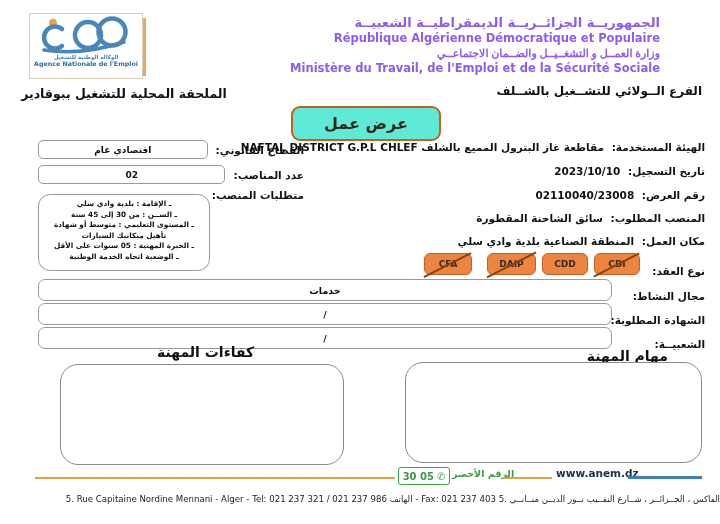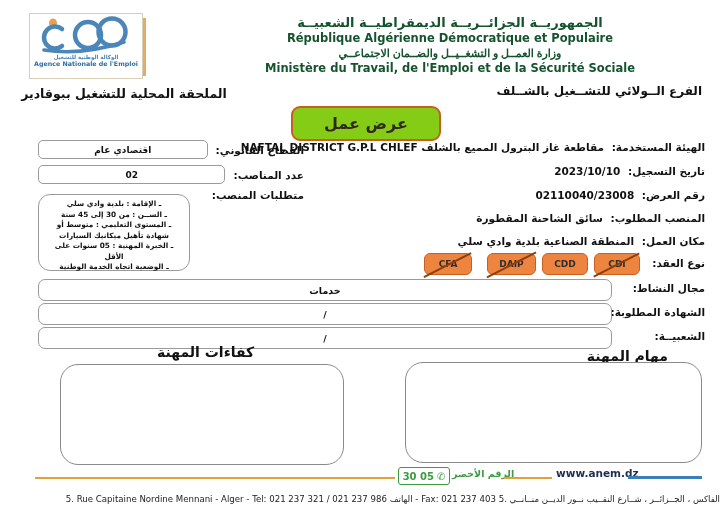--- a/index.html
+++ b/index.html
@@ -10,57 +10,57 @@
   
   .logo-box{position:absolute;left:29px;top:13px;width:112px;height:64px;
     border:1px solid #d9cfb4;background:#fff;text-align:center;}
   .logo-box svg{display:block;margin:2px auto 0;}
   .logo-ar{font-size:5.5px;color:#4a86b8;font-weight:bold;line-height:6px;direction:rtl;}
   .logo-fr{font-size:6.3px;color:#2e6da4;font-weight:bold;line-height:7px;}
   .vline{position:absolute;left:143px;top:18px;width:3px;height:58px;background:#e3aa6a;}
   .local-office{position:absolute;left:6px;top:86px;width:236px;text-align:center;
     font-size:12.5px;font-weight:bold;direction:rtl;}
   
-  .state-header{position:absolute;left:240px;top:14px;width:420px;text-align:center;color:#14532d;}
+  .state-header{position:absolute;left:240px;top:14px;width:420px;text-align:right;color:#8b5cf6;}
   .sh1{font-size:13px;font-weight:bold;direction:rtl;line-height:17px;}
   .sh2{font-size:11.5px;font-weight:bold;line-height:15px;}
   .sh3{font-size:11px;font-weight:bold;direction:rtl;line-height:15px;font-family:Liberation Serif, serif;}
   .sh4{font-size:11.5px;font-weight:bold;line-height:15px;}
   .branch{position:absolute;right:18px;top:84px;width:256px;
     font-size:12px;font-weight:bold;direction:rtl;}
   
   .banner{position:absolute;left:291px;top:106px;width:146px;height:31px;
-    background:#84cc16;border:2px solid #c85f1e;border-radius:9px;
+    background:#5eead4;border:2px solid #c85f1e;border-radius:9px;
     display:flex;align-items:center;justify-content:center;
     font-size:16px;font-weight:bold;color:#33261a;direction:rtl;}
   
   .rrow{position:absolute;right:15px;direction:rtl;white-space:nowrap;
     font-size:10.5px;font-weight:bold;color:#111;}
   .rrow .val{margin-right:4px;font-weight:bold;}
   
   .lrow{position:absolute;left:38px;width:266px;direction:rtl;display:flex;
     align-items:center;gap:8px;font-size:10.5px;font-weight:bold;}
   .fieldbox{flex:1;height:17px;border:1px solid #9a9a9a;border-radius:5px;
     display:flex;align-items:center;justify-content:center;
     font-size:9px;font-weight:bold;background:#fff;}
-  .req-box{position:absolute;left:38px;top:194px;width:152px;height:77px;
+  .req-box{position:absolute;left:38px;top:194px;width:172px;height:77px;
     border:1px solid #9a9a9a;border-radius:12px;background:#fff;
     direction:rtl;text-align:center;font-size:7.3px;font-weight:bold;
     line-height:10.5px;padding:4px 12px;box-sizing:border-box;}
   
   .ctype{position:absolute;top:253px;height:20px;background:#ed8540;
     border:1.5px solid #c85f1e;border-radius:6px;display:flex;align-items:center;
     justify-content:center;font-size:9px;font-weight:bold;color:#2e2e2e;}
   .ctype[data-crossed="true"]::after{content:"";position:absolute;left:-8%;right:-8%;
     top:48%;height:2px;background:#8f3e0e;transform:rotate(-27deg);}
   
   .bandbox{position:absolute;left:38px;width:572px;height:20px;border:1px solid #9a9a9a;
     border-radius:7px;background:#fff;display:flex;align-items:center;justify-content:center;
     font-size:9.5px;font-weight:bold;direction:rtl;}
-  .bandlbl{position:absolute;right:15px;direction:rtl;font-size:10.5px;font-weight:bold;white-space:nowrap;}
+  .bandlbl{position:absolute;right:15px;direction:rtl;font-size:10.5px;font-weight:bold;white-space:nowrap;margin-top:8px;}
   .seclbl{position:absolute;direction:rtl;font-size:14px;font-weight:bold;white-space:nowrap;}
   .bigbox{position:absolute;border:1px solid #8a8a8a;border-radius:18px;background:#fff;}
   
   .hline{position:absolute;height:2px;background:#e2a23b;}
   .green-box{position:absolute;left:398px;top:467px;width:50px;height:16px;
     border:1.5px solid #3e9b44;border-radius:3px;display:flex;align-items:center;
     justify-content:center;gap:3px;color:#3e9b44;font-size:10px;font-weight:bold;}
   .green-lbl{position:absolute;left:452px;top:468px;color:#3e9b44;font-size:9.5px;
     font-weight:bold;direction:rtl;}
   .website{position:absolute;left:556px;top:467px;font-size:10.5px;font-weight:bold;color:#1f2f4f;}

